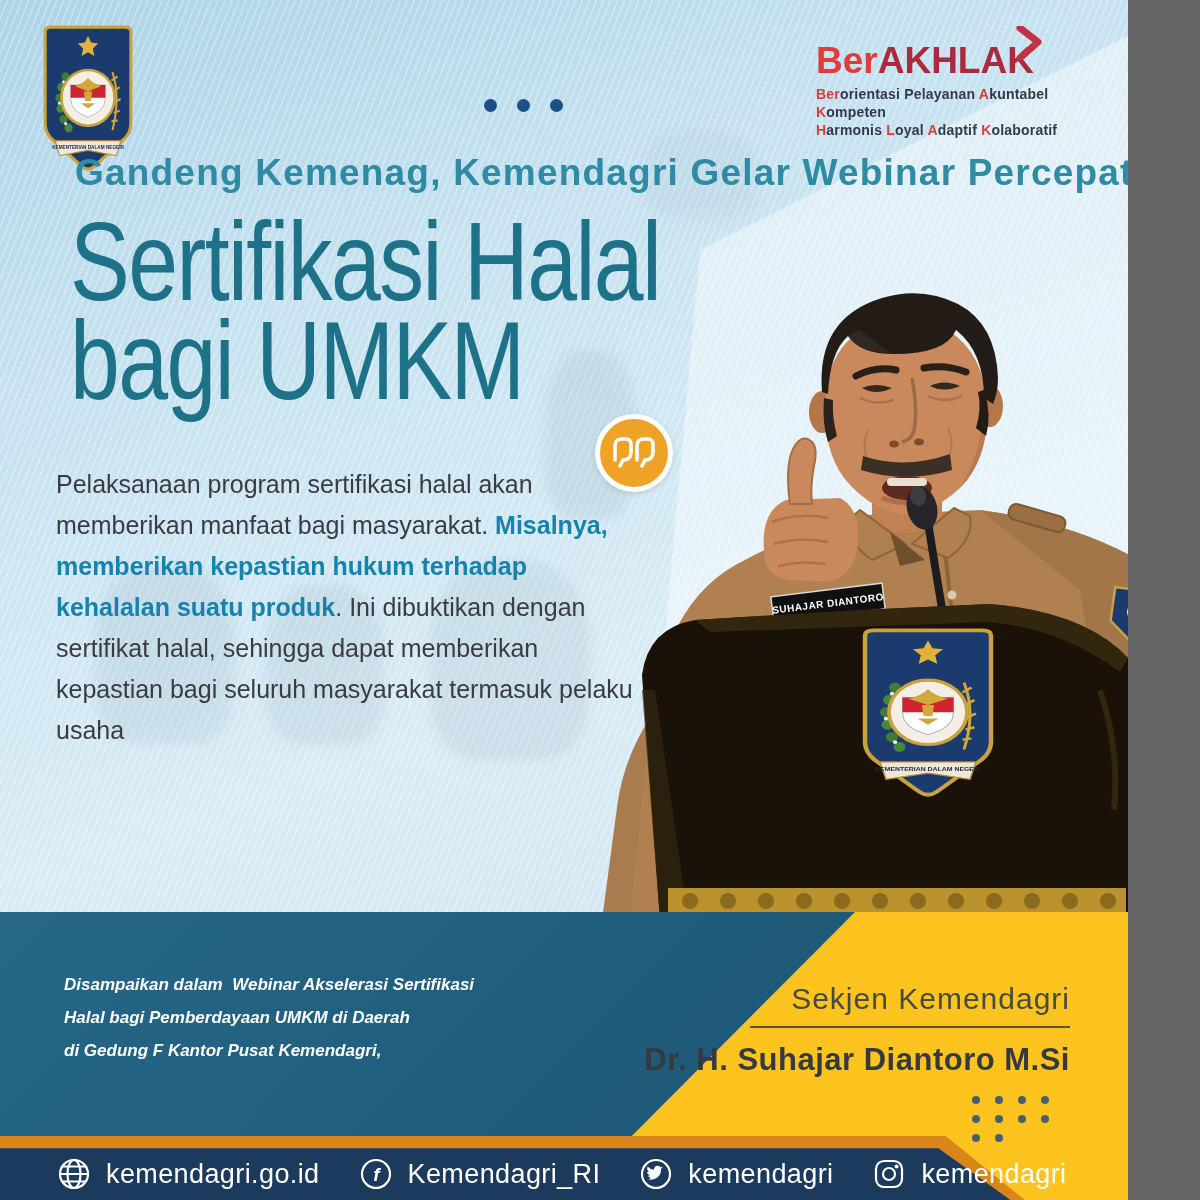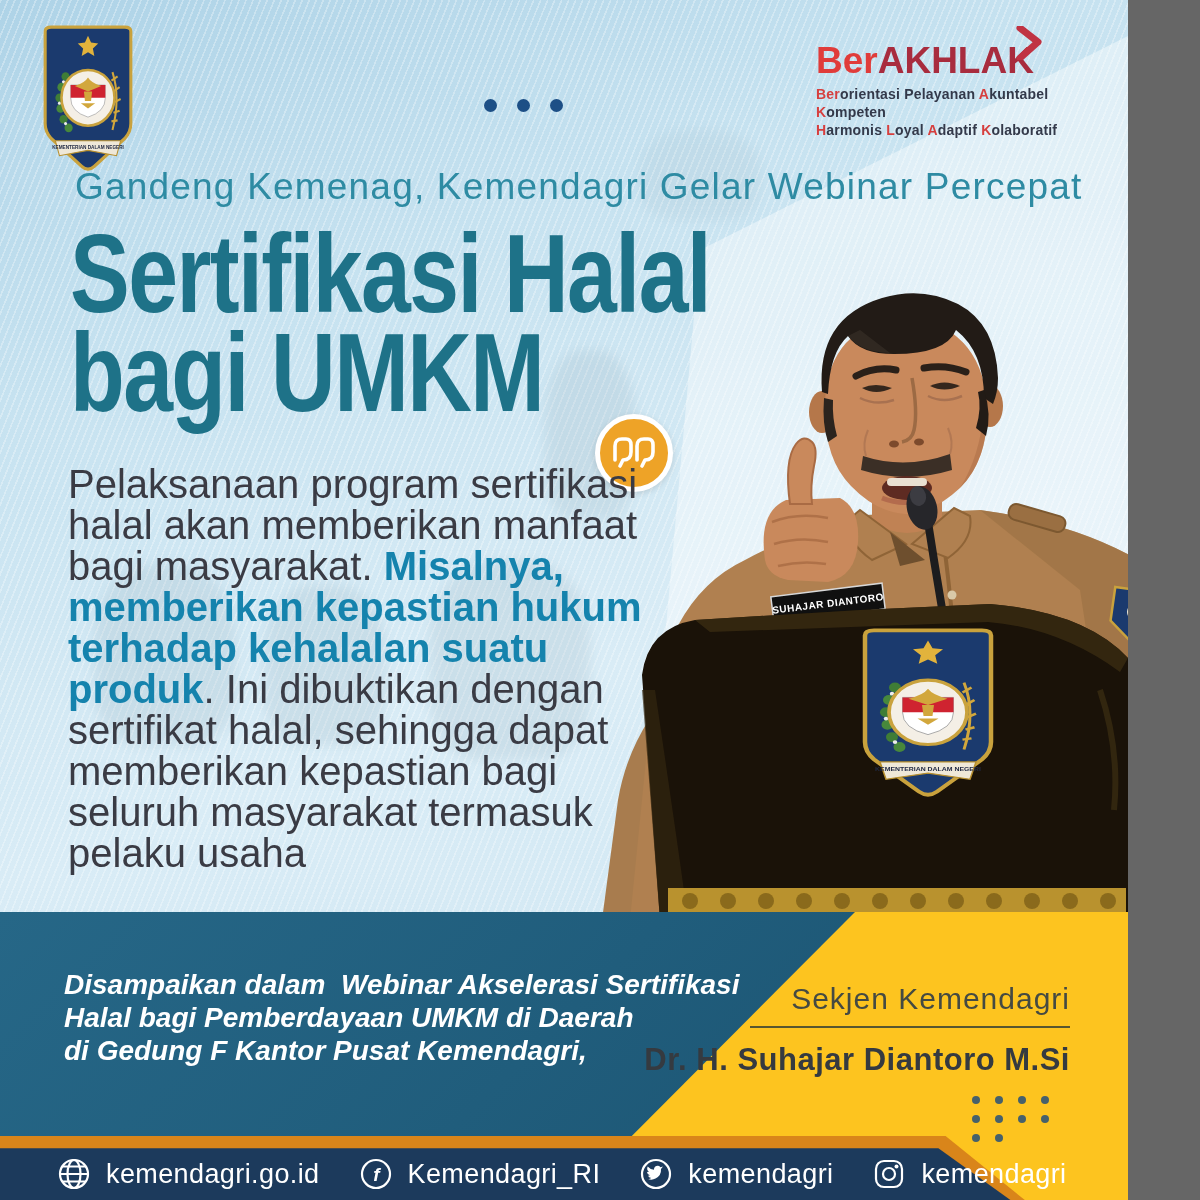--- a/index.html
+++ b/index.html
@@ -19,37 +19,37 @@
   .topdots i{width:13px;height:13px;border-radius:50%;background:#1d4f86;display:block;}
   
   .berakhlak{right:42px;top:42px;width:270px;text-align:left;}
   .bak-word{font-weight:bold;font-size:37px;letter-spacing:0;line-height:1;position:relative;display:inline-block;}
   .bak-pre{color:#e03c3a;}
   .bak-rest{color:#a82c3e;}
   .bak-chev{position:absolute;right:-16px;top:-16px;}
   .bak-tag{margin-top:6px;font-size:14px;font-weight:bold;color:#33394a;line-height:1.3;letter-spacing:.2px;}
   .rl{color:#d63f3e;}
   
-  .headline{left:75px;top:166px;width:1100px;font-size:37px;font-weight:400;color:#2e8ba3;letter-spacing:1.2px;}
-  .bigtitle{left:70px;top:224px;color:#1e7288;font-weight:bold;}
+  .headline{left:75px;top:152px;width:1100px;font-size:37px;font-weight:700;color:#2e8ba3;letter-spacing:1.2px;}
+  .bigtitle{left:70px;top:212px;color:#1e7288;font-weight:normal;}
   .bigtitle .tl{font-size:112px;line-height:99px;letter-spacing:-2px;transform:scaleX(.80);transform-origin:left;white-space:nowrap;}
   
   .quote{left:595px;top:414px;width:78px;height:78px;border-radius:50%;background:#eea327;border:5px solid #fff;
     display:flex;align-items:center;justify-content:center;box-shadow:0 2px 6px rgba(0,0,0,.12);}
   
-  .bodytext{left:68px;top:464px;width:588px;font-size:40px;line-height:41px;color:#3a3b44;font-weight:500;}
+  .bodytext{left:56px;top:464px;width:588px;font-size:25px;line-height:41px;color:#3a3b44;font-weight:500;}
   .bodytext b{color:#1583ad;font-weight:bold;}
   
   .wedge-top{left:0;top:0;width:1200px;height:1200px;background:#fdc41f;
     clip-path:polygon(1188px 598px,1200px 592px,1200px 912px,1028px 912px);}
   .band{left:0;top:912px;width:1200px;height:288px;background:linear-gradient(135deg,#266787 0%,#205d7c 45%,#1a4f6c 100%);}
   .band-yellow{left:0;top:0;width:1200px;height:1200px;background:#fdc41f;
     clip-path:polygon(855px 912px,1200px 912px,1200px 1200px,568px 1200px);}
   
-  .note{left:64px;top:968px;color:#fff;font-style:italic;font-weight:bold;font-size:28px;line-height:33px;}
+  .note{left:64px;top:968px;color:#fff;font-style:italic;font-weight:bold;font-size:17px;line-height:33px;}
   .note-line{white-space:pre;}
   
   .speaker{right:58px;top:982px;text-align:right;color:#3d4147;}
   .speaker .role{font-size:30px;letter-spacing:1px;color:#454a42;}
   .speaker .rule{margin:10px 0 14px auto;width:320px;height:0;border-top:2.5px solid #57562f;}
   .speaker .name{font-size:31px;font-weight:bold;color:#353a40;letter-spacing:.5px;}
   .dotgrid{right:70px;top:1096px;width:86px;display:flex;flex-wrap:wrap;gap:11px 15px;}
   .dotgrid i{width:8px;height:8px;border-radius:50%;background:#46616b;display:block;}
   
   .footer{left:0;top:1136px;width:1200px;height:64px;}

